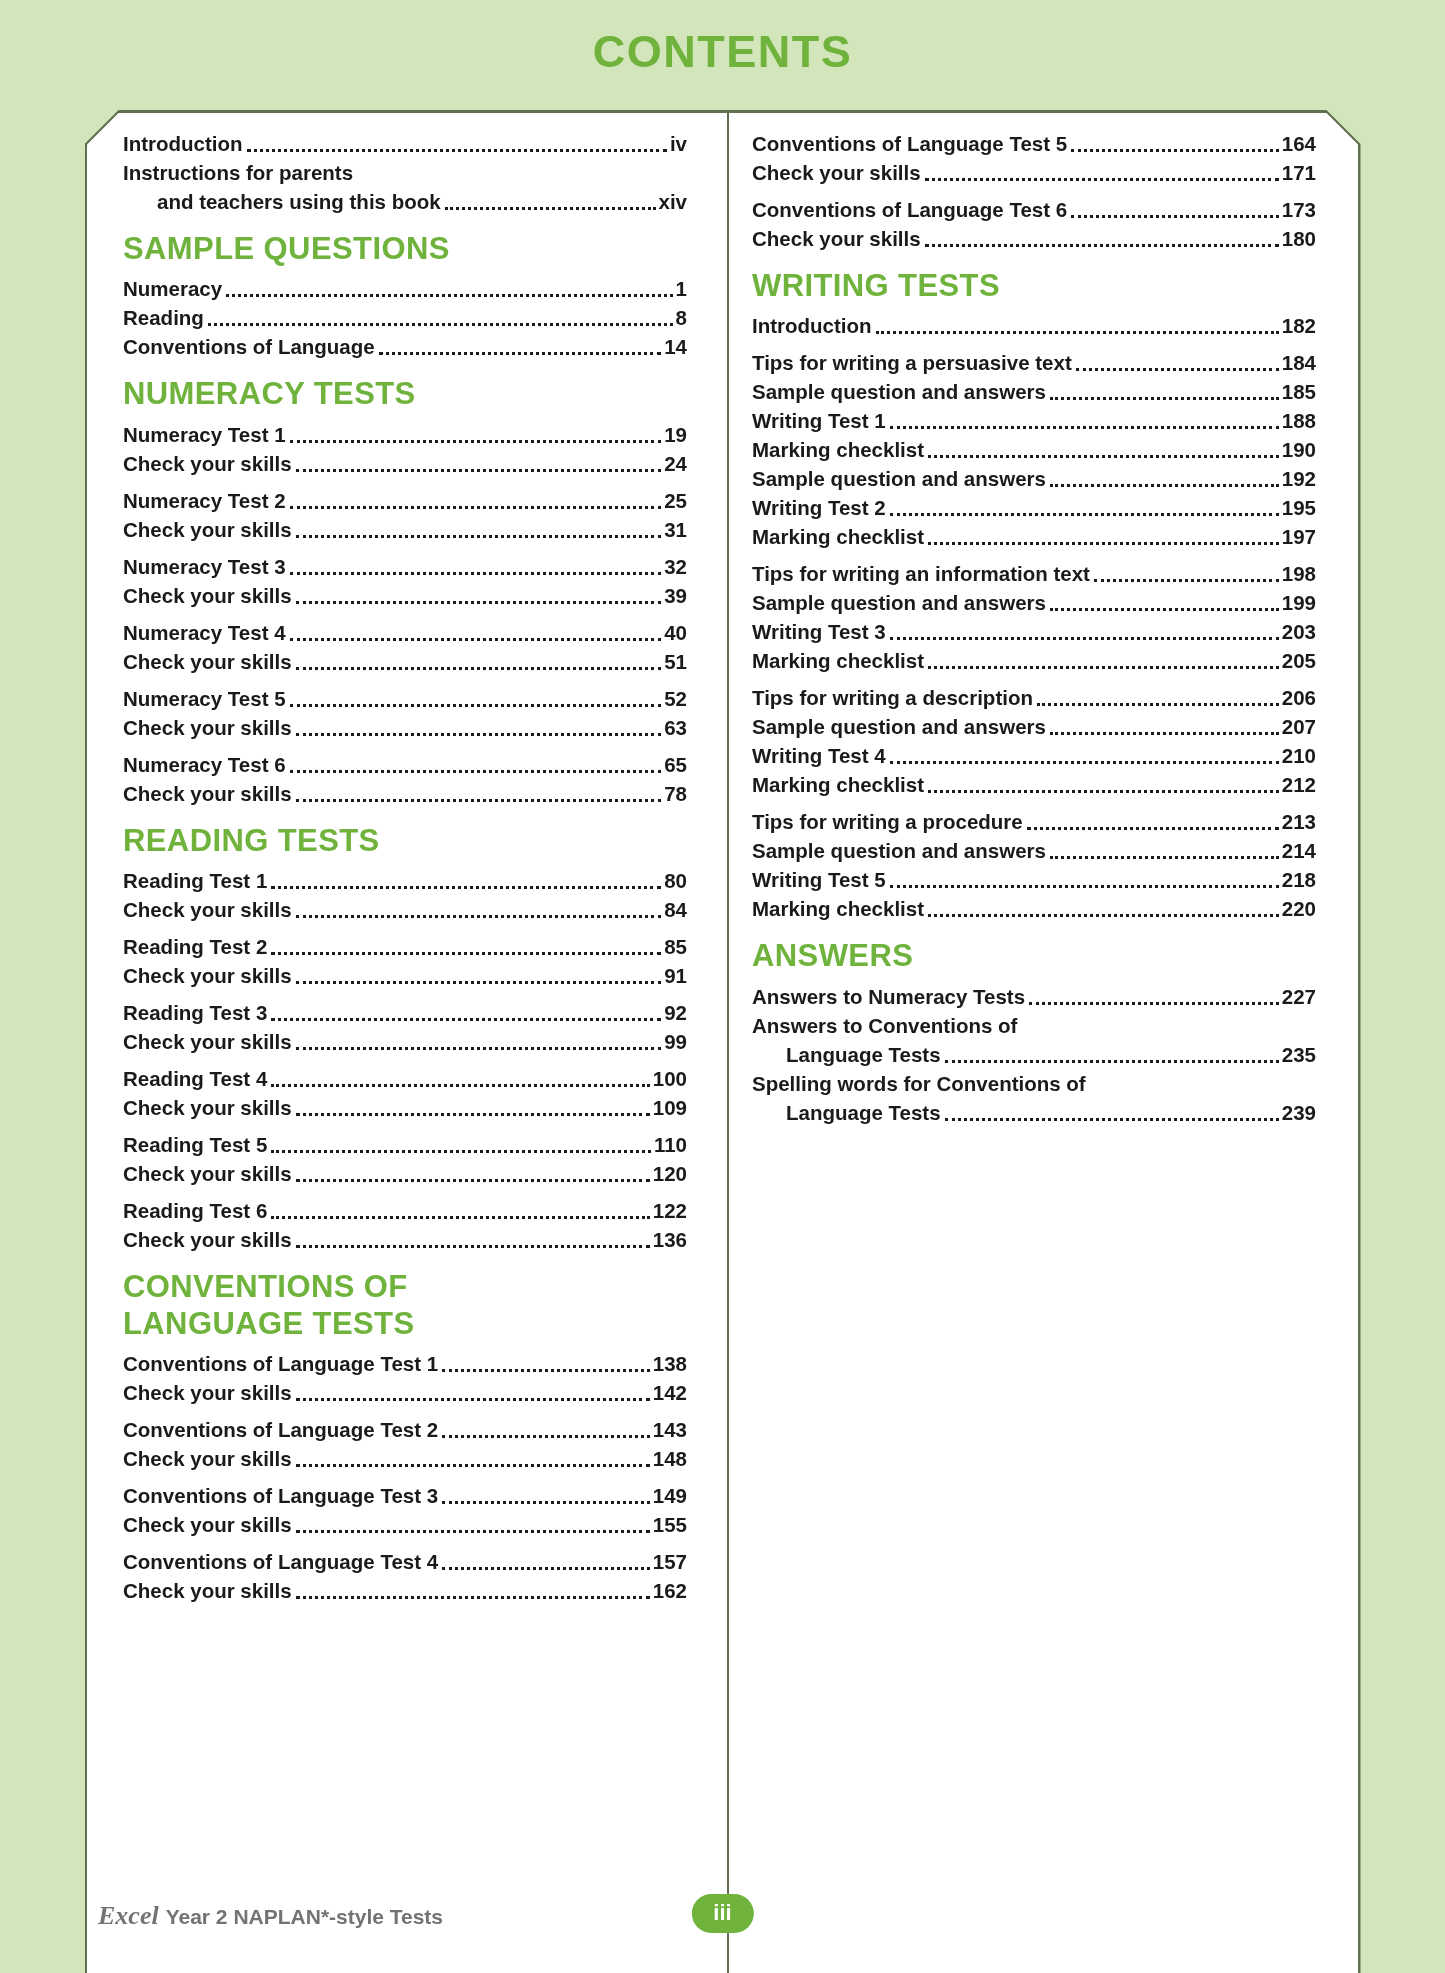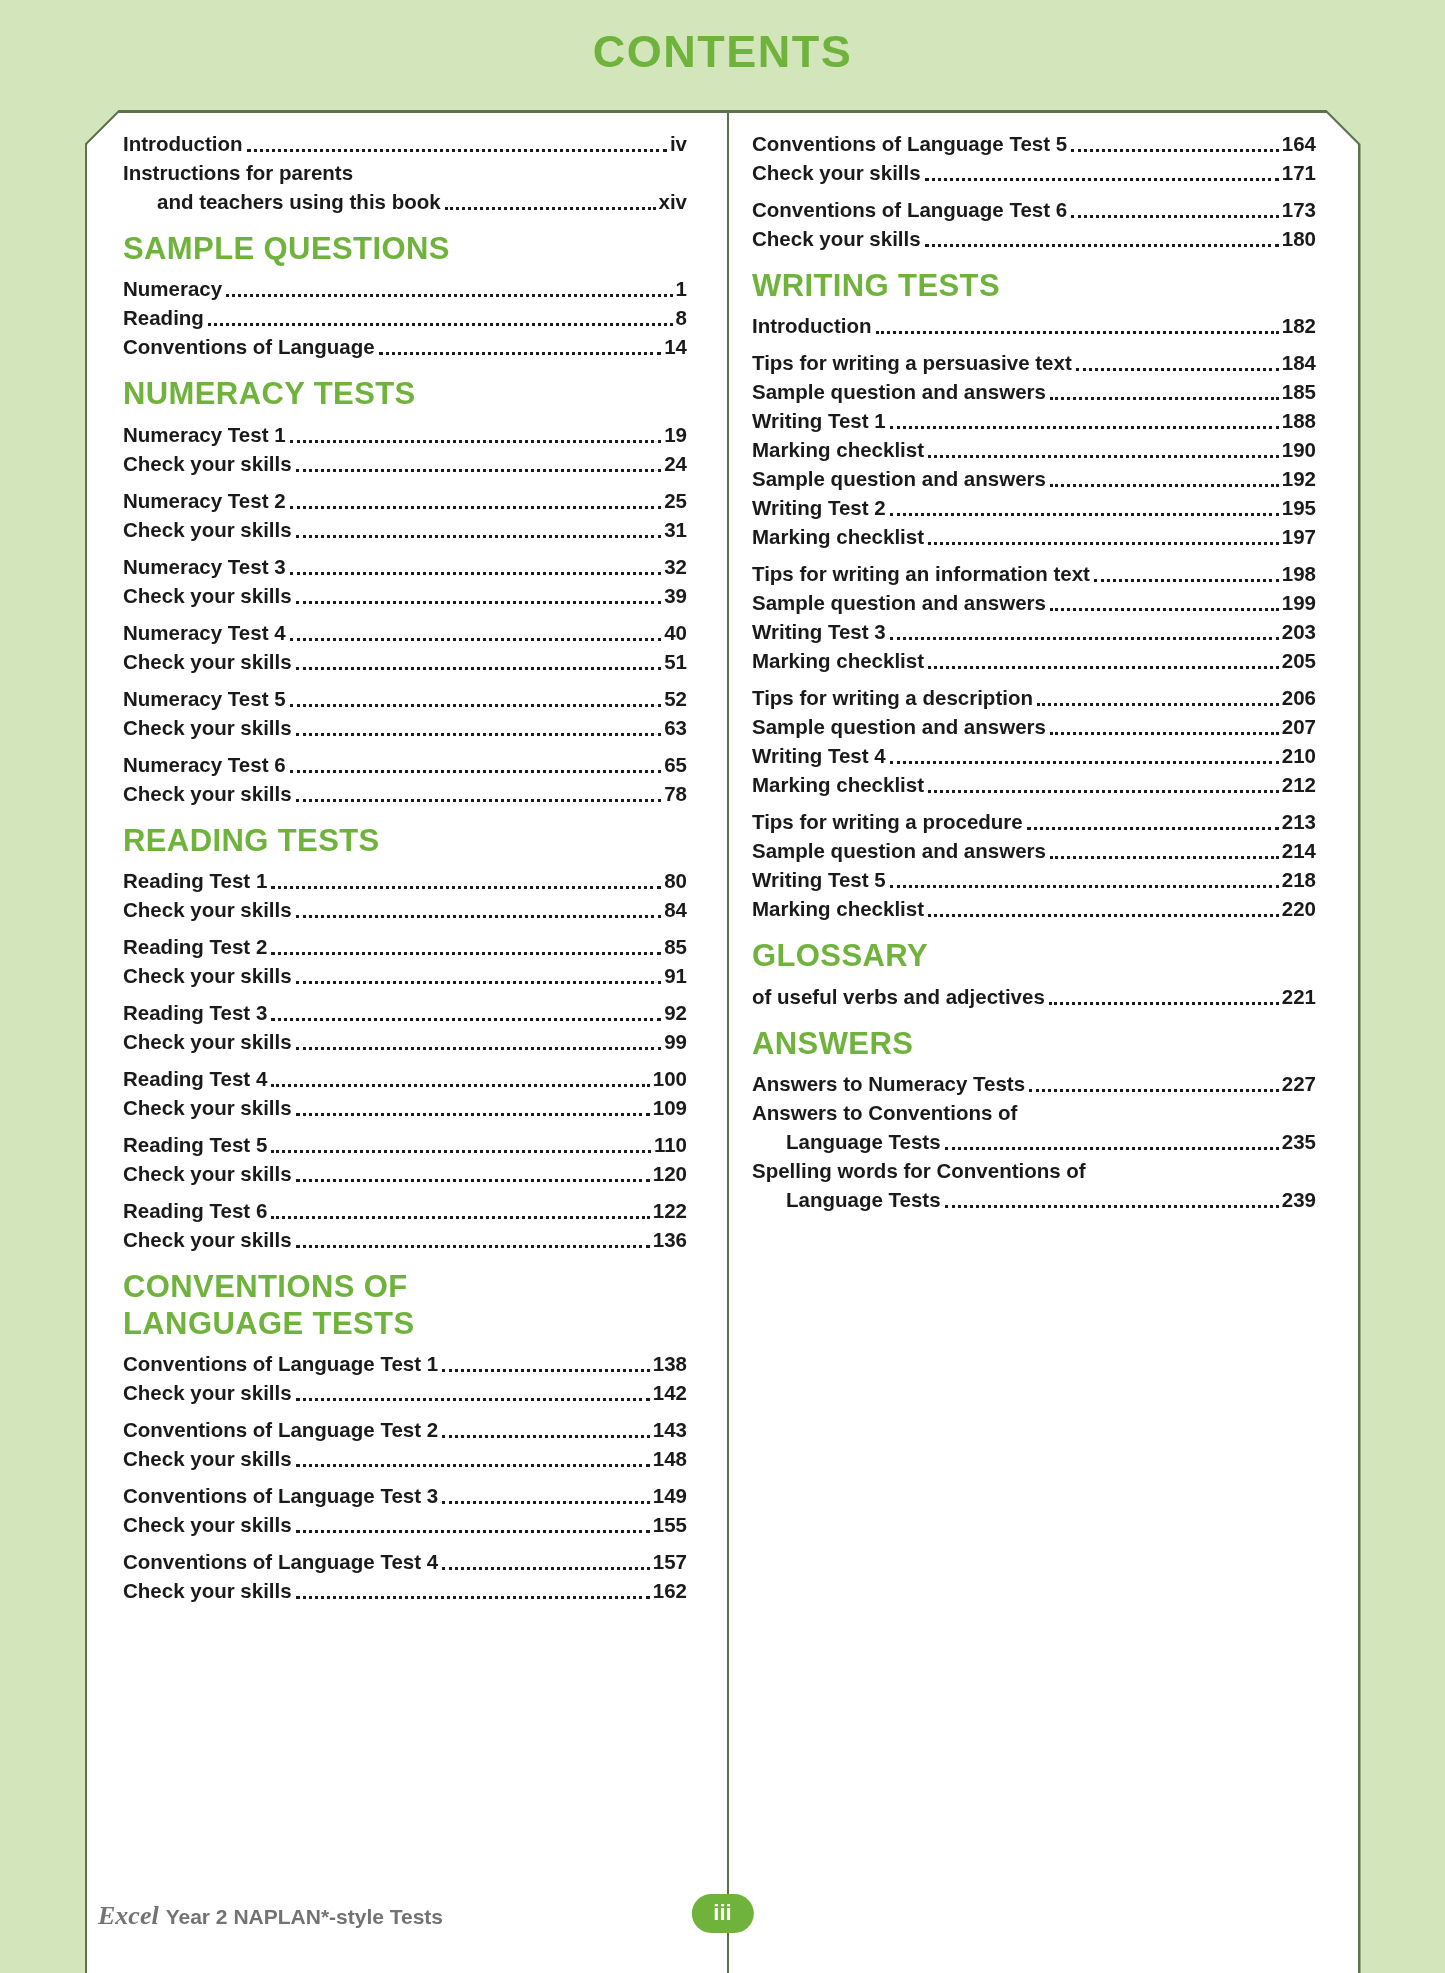--- a/index.html
+++ b/index.html
@@ -570,30 +570,20 @@
           </div>
           <div class="entry">
             <div class="row">
               <span class="label">Marking checklist</span>
               <span class="dots"></span>
               <span class="pg">220</span>
             </div>
           </div>
         </section>
         <section class="toc-section">
-          <h2 class="sec-heading">GLOSSARY</h2>
-          <div class="entry">
-            <div class="row">
-              <span class="label">of useful verbs and adjectives</span>
-              <span class="dots"></span>
-              <span class="pg">221</span>
-            </div>
-          </div>
-        </section>
-        <section class="toc-section">
           <h2 class="sec-heading">ANSWERS</h2>
           <div class="entry">
             <div class="row">
               <span class="label">Answers to Numeracy Tests</span>
               <span class="dots"></span>
               <span class="pg">227</span>
             </div>
           </div>
           <div class="entry">
             <div class="entry-line">Answers to Conventions of</div>

